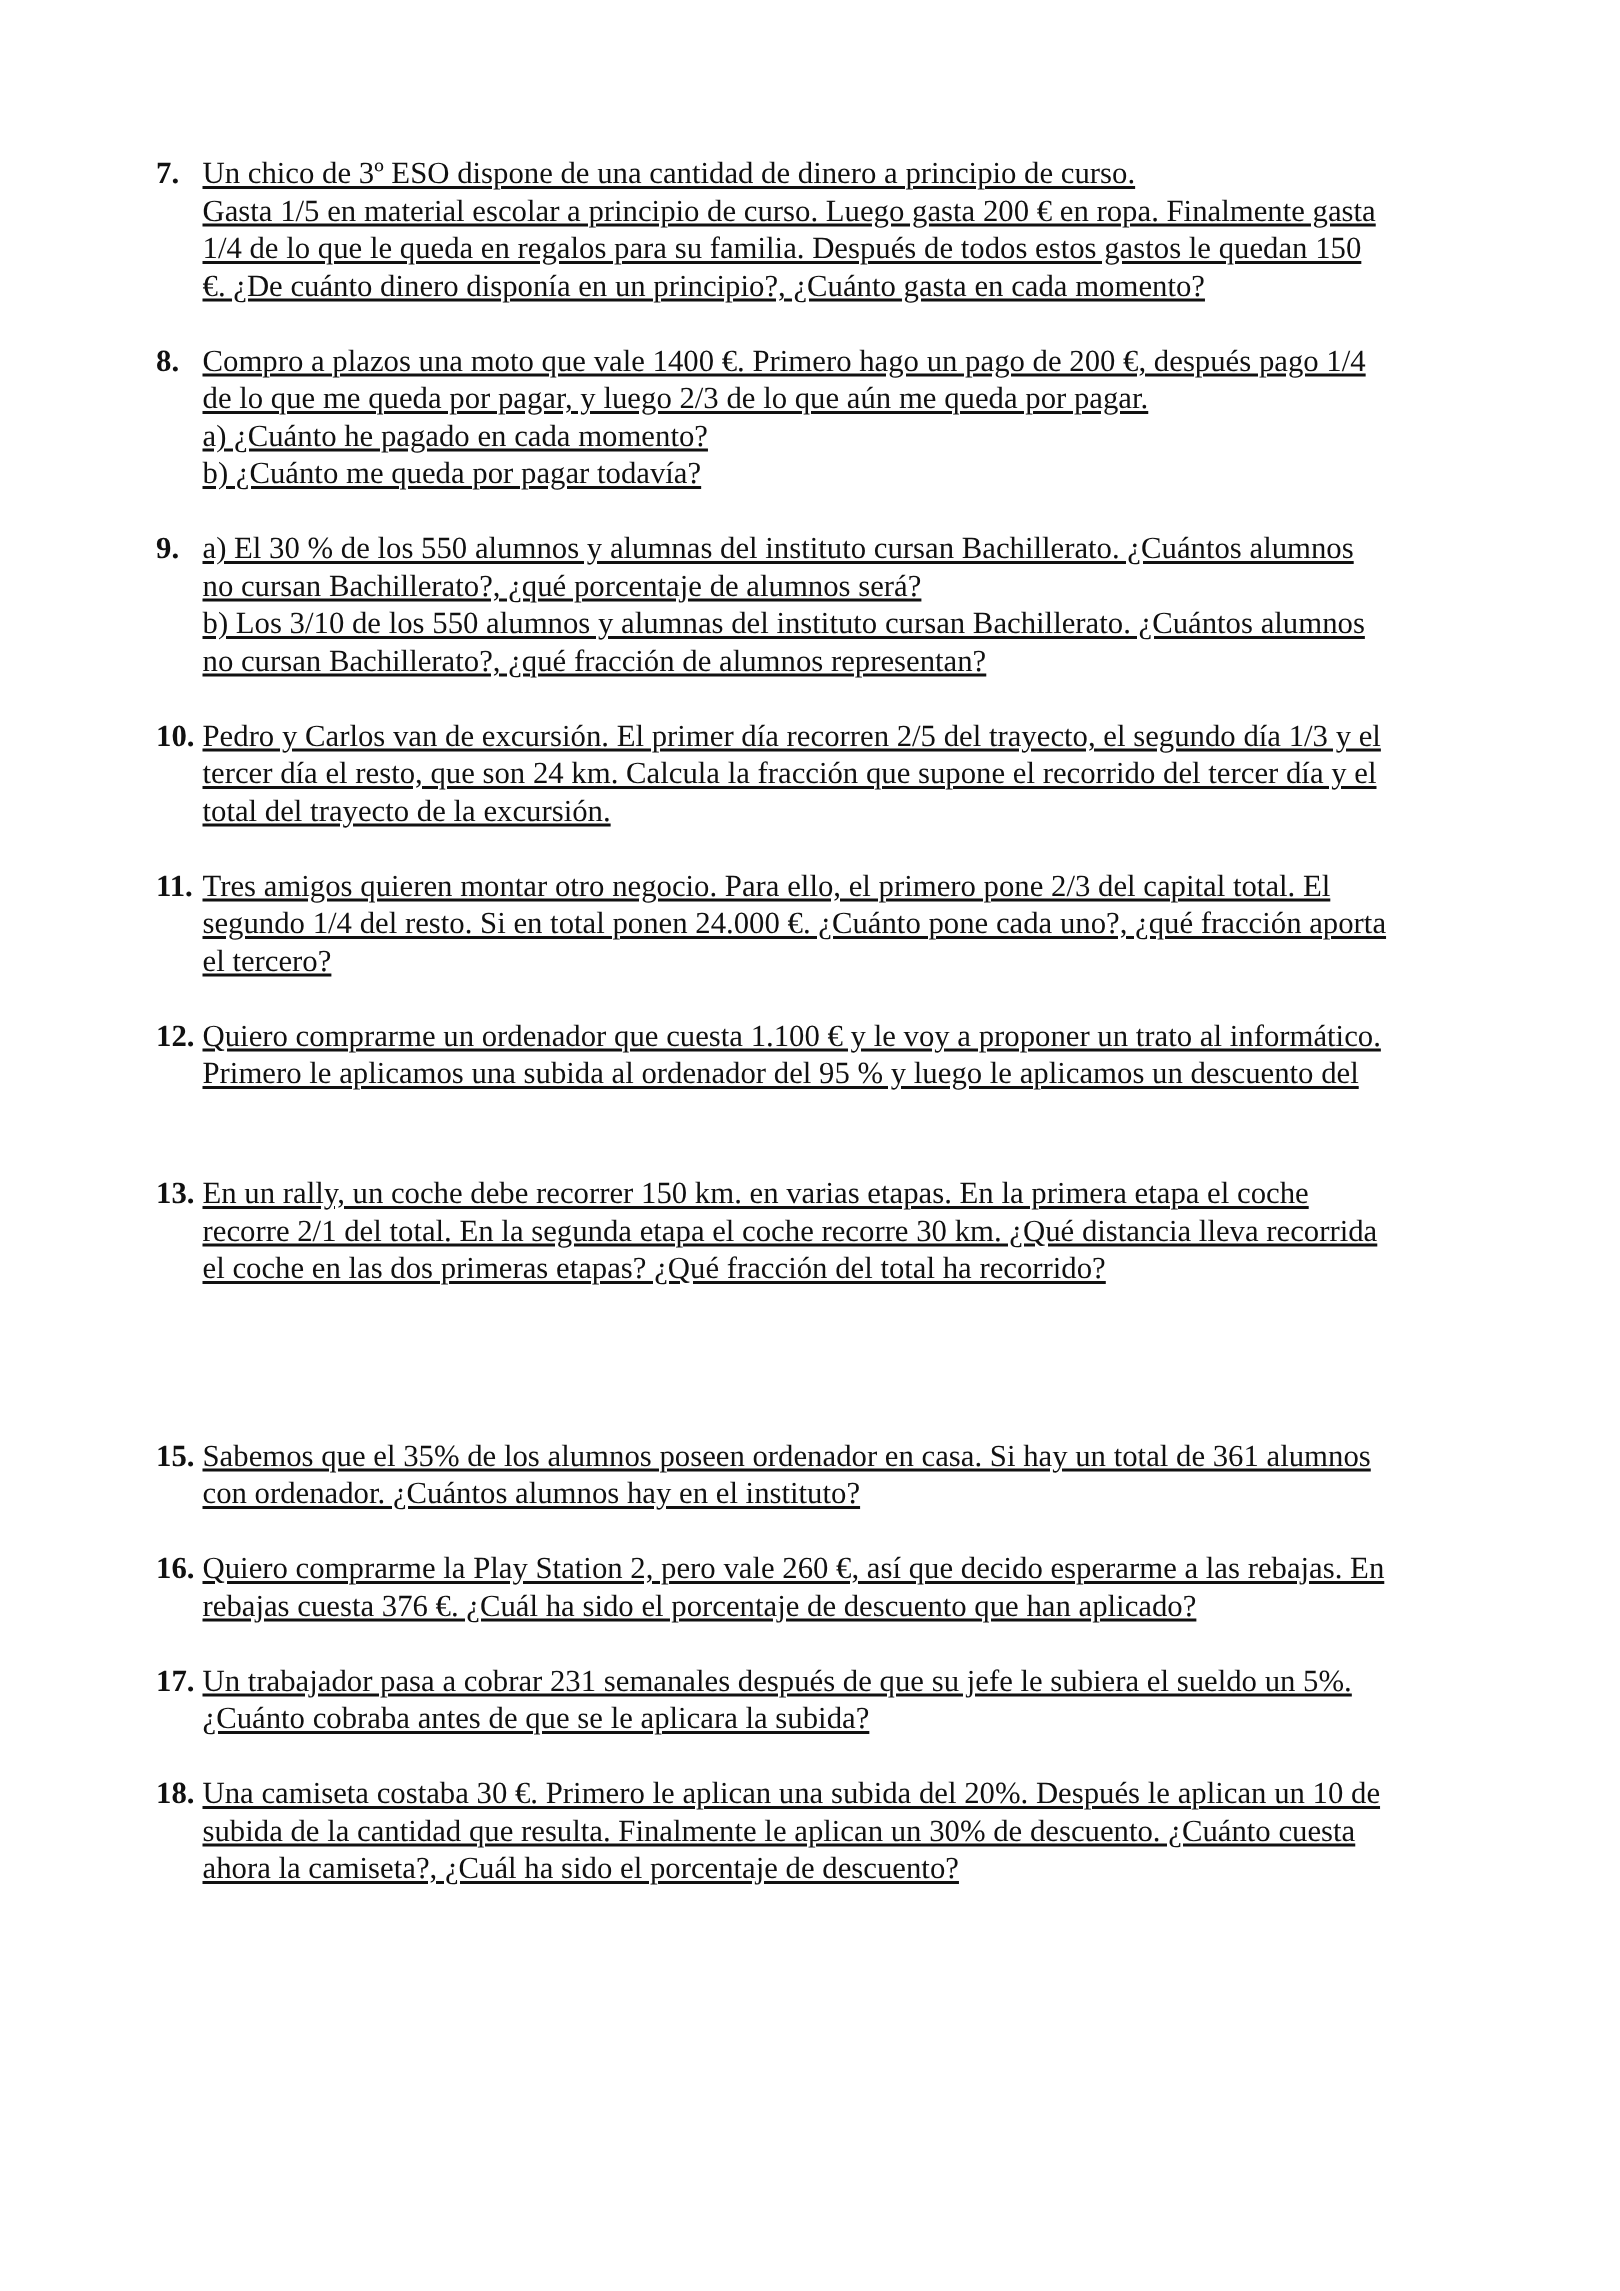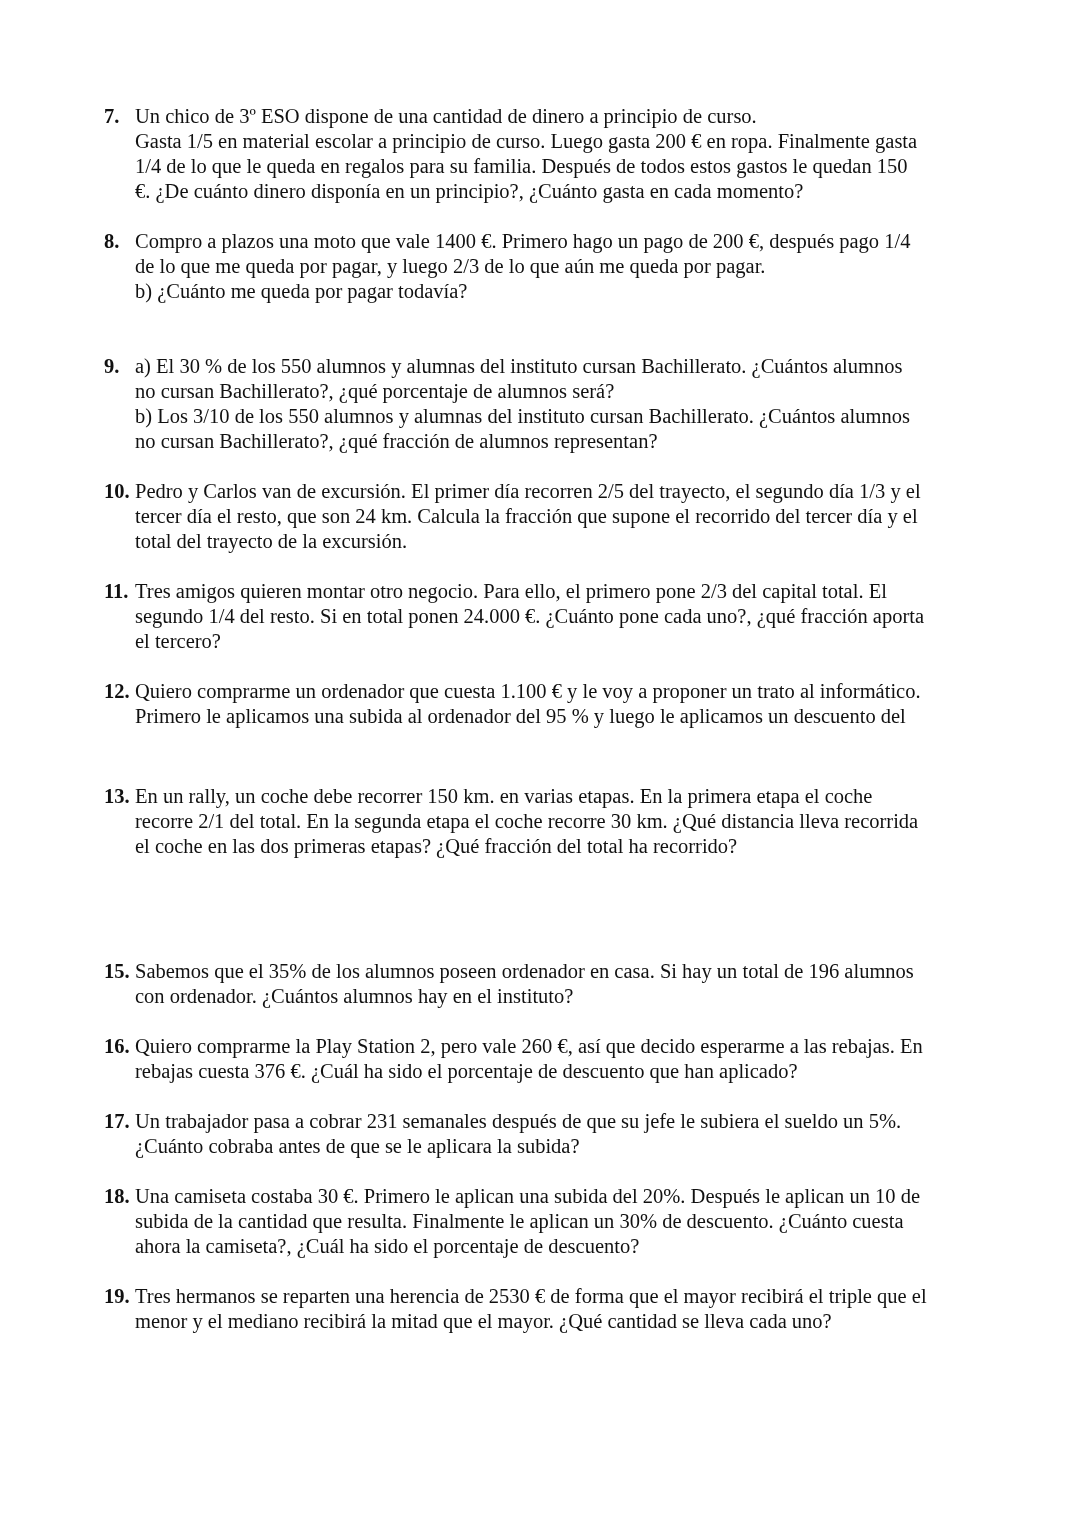--- a/index.html
+++ b/index.html
@@ -34,20 +34,21 @@
       left: 0;
       top: 0;
       font-weight: bold;
     }
     .body {
       margin-left: 31px;
     }
     .line {
       display: block;
       white-space: nowrap;
+      text-decoration: underline;
     }
   </style>
 </head>
 <body>
 
 <div class="page">
 
   <div class="problem" style="top:104px">
     <span class="num">7.</span>
     <div class="body">
@@ -56,20 +57,21 @@
       <span class="line">1/4 de lo que le queda en regalos para su familia. Después de todos estos gastos le quedan 150</span>
       <span class="line">€. ¿De cuánto dinero disponía en un principio?, ¿Cuánto gasta en cada momento?</span>
     </div>
   </div>
 
   <div class="problem" style="top:229px">
     <span class="num">8.</span>
     <div class="body">
       <span class="line">Compro a plazos una moto que vale 1400 €. Primero hago un pago de 200 €, después pago 1/4</span>
       <span class="line">de lo que me queda por pagar, y luego 2/3 de lo que aún me queda por pagar.</span>
+      <span class="line">a)  ¿Cuánto he pagado en cada momento?</span>
       <span class="line">b) ¿Cuánto me queda por pagar todavía?</span>
     </div>
   </div>
 
   <div class="problem" style="top:354px">
     <span class="num">9.</span>
     <div class="body">
       <span class="line">a) El 30 % de los 550 alumnos y alumnas del instituto cursan Bachillerato. ¿Cuántos alumnos</span>
       <span class="line">no cursan Bachillerato?, ¿qué porcentaje de alumnos será?</span>
       <span class="line">b) Los 3/10 de los 550 alumnos y alumnas del instituto cursan Bachillerato. ¿Cuántos alumnos</span>
@@ -109,21 +111,21 @@
       <span class="line">En un rally, un coche debe recorrer 150 km. en varias etapas. En la primera etapa el coche</span>
       <span class="line">recorre 2/1 del total. En la segunda etapa el coche recorre 30 km. ¿Qué distancia lleva recorrida</span>
       <span class="line">el coche en las dos primeras etapas? ¿Qué fracción del total ha recorrido?</span>
     </div>
   </div>
 
 
   <div class="problem" style="top:959px">
     <span class="num">15.</span>
     <div class="body">
-      <span class="line">Sabemos que el 35% de los alumnos poseen ordenador en casa. Si hay un total de 196 alumnos</span>
+      <span class="line">Sabemos que el 35% de los alumnos poseen ordenador en casa. Si hay un total de 361 alumnos</span>
       <span class="line">con ordenador. ¿Cuántos alumnos hay en el instituto?</span>
     </div>
   </div>
 
   <div class="problem" style="top:1034px">
     <span class="num">16.</span>
     <div class="body">
       <span class="line">Quiero comprarme la Play Station 2, pero vale 260 €, así que decido esperarme a las rebajas. En</span>
       <span class="line">rebajas cuesta 376 €. ¿Cuál ha sido el porcentaje de descuento que han aplicado?</span>
     </div>
@@ -139,21 +141,14 @@
 
   <div class="problem" style="top:1184px">
     <span class="num">18.</span>
     <div class="body">
       <span class="line">Una camiseta costaba 30 €. Primero le aplican una subida del 20%. Después le aplican un 10 de</span>
       <span class="line">subida de la cantidad que resulta. Finalmente le aplican un 30% de descuento. ¿Cuánto cuesta</span>
       <span class="line">ahora la camiseta?, ¿Cuál ha sido el porcentaje de descuento?</span>
     </div>
   </div>
 
-  <div class="problem" style="top:1284px">
-    <span class="num">19.</span>
-    <div class="body">
-      <span class="line">Tres hermanos se reparten una herencia de 2530 € de forma que el mayor recibirá el triple que el</span>
-      <span class="line">menor y el mediano recibirá la mitad que el mayor. ¿Qué cantidad se lleva cada uno?</span>
-    </div>
-  </div>
 
 </div>
 
 </body></html>

